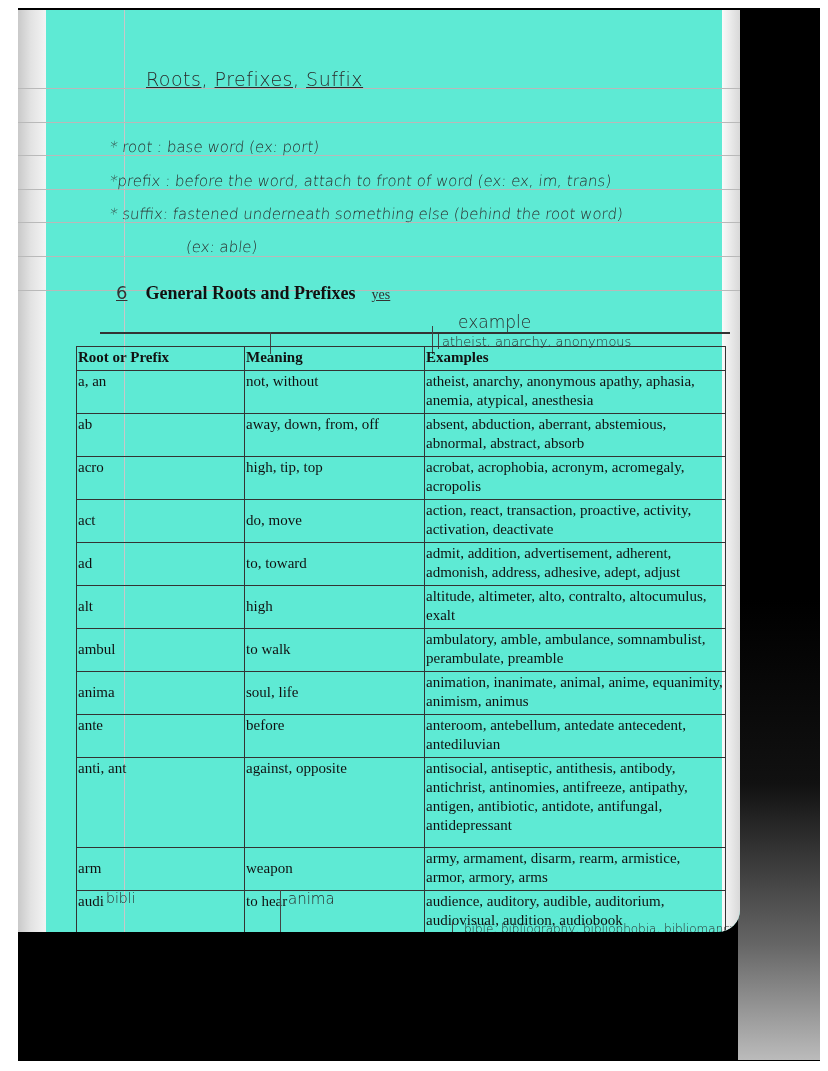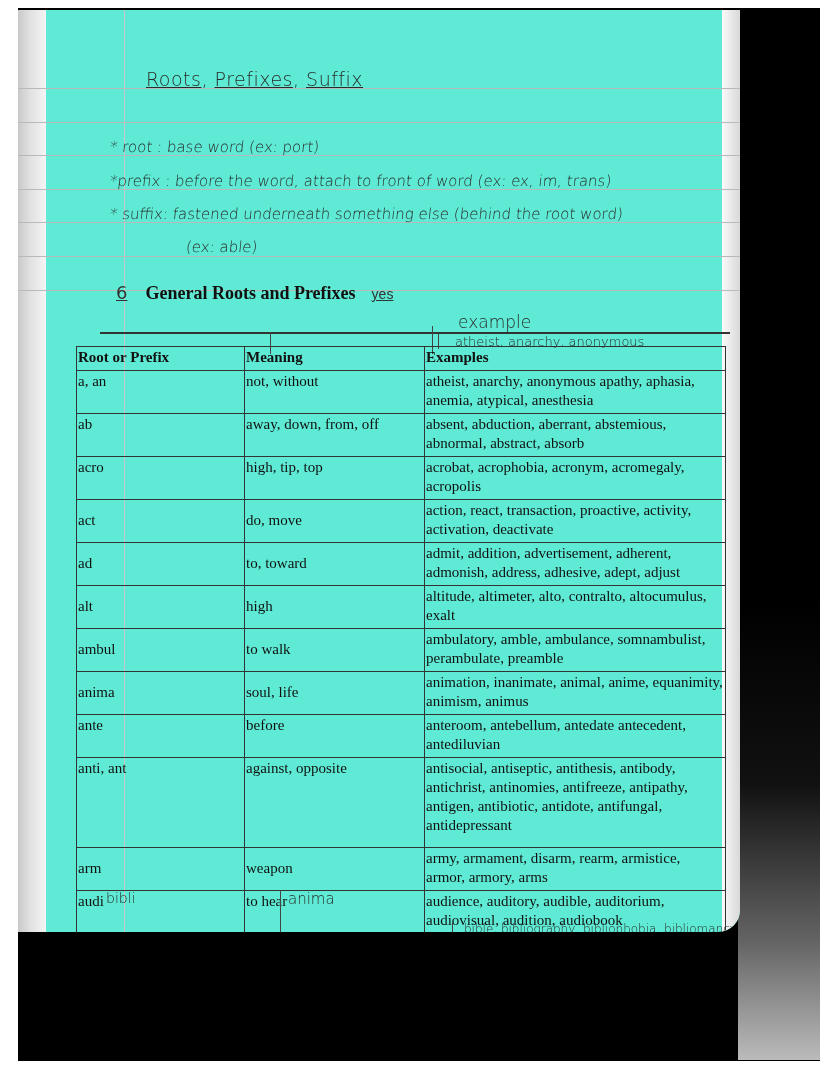--- a/index.html
+++ b/index.html
@@ -12,24 +12,24 @@
   .shadow-right { position:absolute; left:738px; top:600px; width:82px; height:460px; background:linear-gradient(180deg,#000 0%,#111 40%,#666 75%,#bbb 100%); }
   .margin-line { position:absolute; left:106px; top:0; width:1px; height:100%; background:#c8c8c8; }
   .rule { position:absolute; left:0; width:100%; height:1px; background:#b9b9b9; }
   .hand { font-family:"DejaVu Sans", sans-serif; color:#2a2a2a; position:absolute; font-weight:300; }
   .title-hand { left:128px; top:58px; font-size:19px; letter-spacing:0.5px; }
   .title-hand .u { text-decoration:underline; }
   .note { font-size:15px; left:92px; white-space:nowrap; transform:skewX(-6deg); }
   .heading-row { position:absolute; left:98px; top:272px; }
   .num { font-family:"DejaVu Sans", sans-serif; font-size:18px; color:#333; text-decoration:underline; margin-right:14px; }
   .heading { font-family:"Liberation Serif", serif; font-weight:bold; font-size:18px; color:#111; }
-  .yes { font-family:Liberation Sans, sans-serif; font-size:14px; color:#333; text-decoration:underline; margin-left:12px; }
+  .yes { font-family:Liberation Serif, serif; font-size:14px; color:#333; text-decoration:underline; margin-left:12px; }
   .strike-row { position:absolute; left:82px; top:322px; width:630px; height:2px; background:#333; }
   .example-hand { position:absolute; left:440px; top:302px; font-size:17px; }
-  .example-sub { position:absolute; left:420px; top:324px; font-size:13px; border-left:1px solid #444; padding-left:16px; }
+  .example-sub { position:absolute; left:420px; top:324px; font-size:13px; border-left:1px solid #444; padding-left:3px; }
   .hdiv1 { position:absolute; left:252px; top:322px; width:1px; height:22px; background:#444; }
   .hdiv2 { position:absolute; left:414px; top:316px; width:1px; height:28px; background:#444; }
   table.roots { position:absolute; left:58px; top:336px; width:650px; border-collapse:collapse; font-size:15px; color:#111; }
   table.roots td, table.roots th { border:1px solid #333; vertical-align:top; padding:1px 2px 3px 1px; line-height:19px; text-align:left; }
   table.roots th { font-weight:bold; font-size:15px;margin-left:47px; }
   .c1 { width:164px; }
   .c2 { width:176px; }
   .mid td.vc { vertical-align:middle; }
   .bottom-hand { position:absolute; top:880px; font-size:14px; }
   .bottom-div { position:absolute; left:262px; top:880px; width:1px; height:42px; background:#444; }

